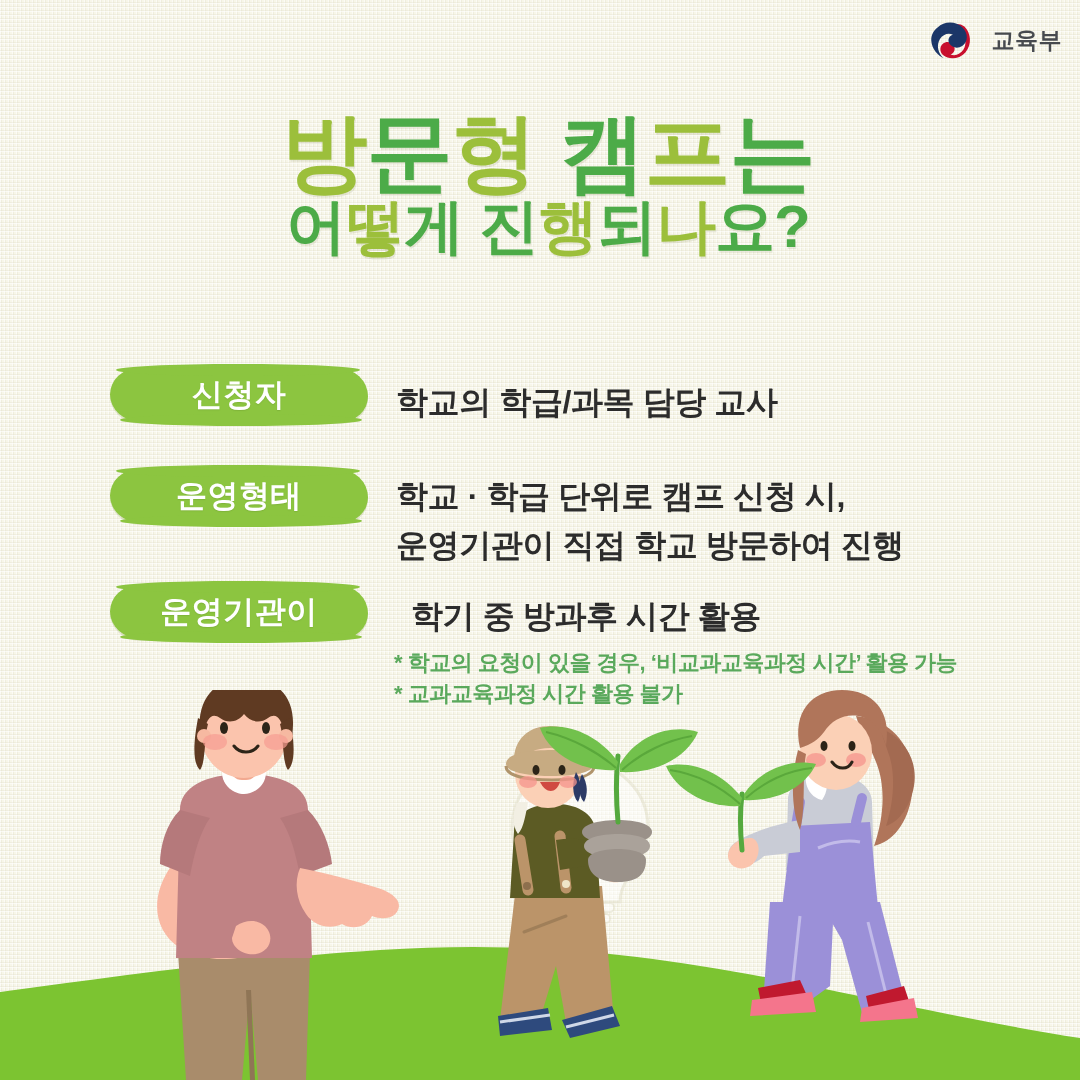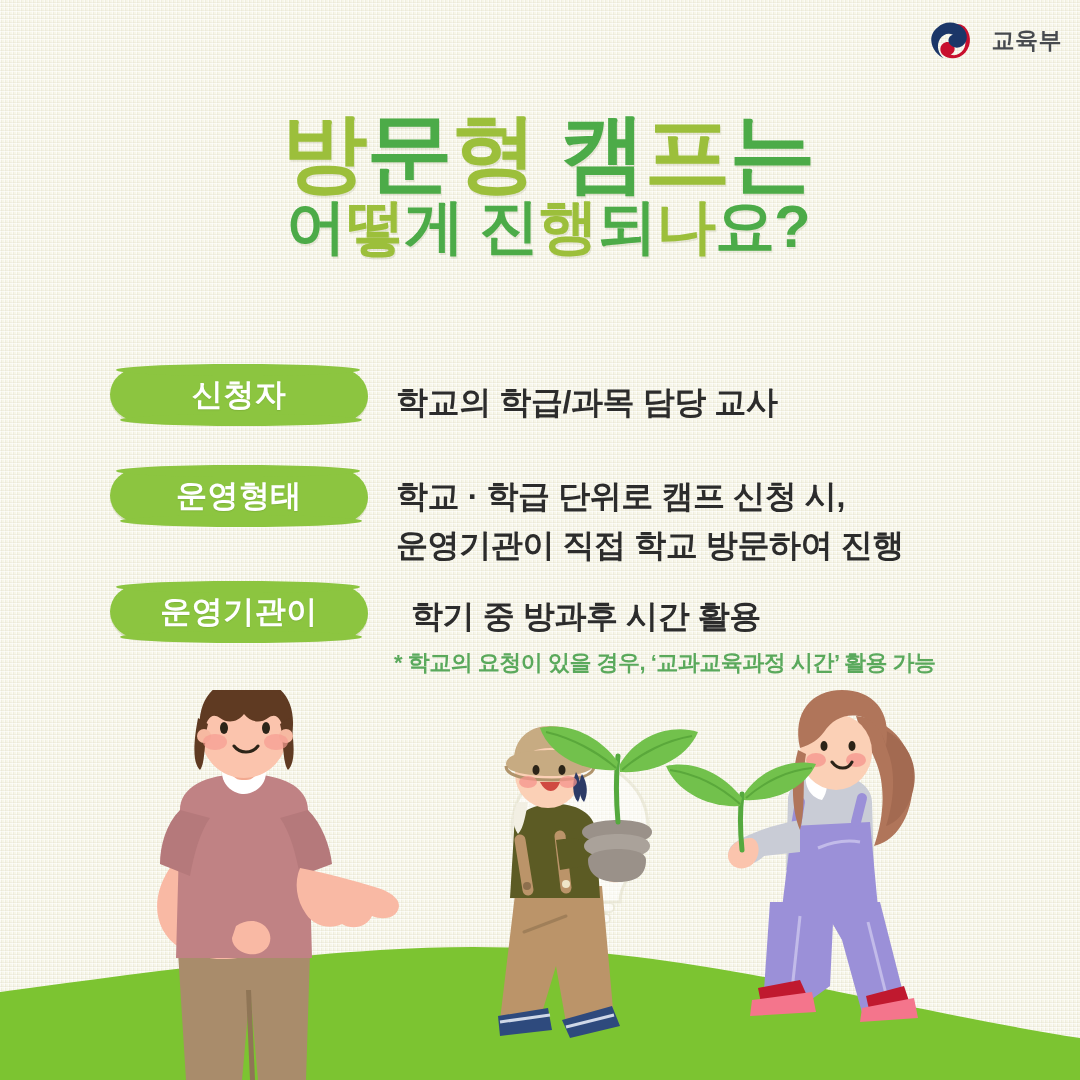--- a/index.html
+++ b/index.html
@@ -109,21 +109,22 @@
     <div class="body-text" style="top:7px;">학교 · 학급 단위로 캠프 신청 시,
 운영기관이 직접 학교 방문하여 진행</div>
   </div>
 
   <div class="row" style="top:585px;height:130px;">
     <div class="pill" style="top:0;">
       <span class="pill-label">운영기관이</span>
     </div>
     <div class="body-text" style="top:7px;margin-left:15px;">학기 중 방과후 시간 활용</div>
     <div class="notes" style="top:62px;">
-      <span class="note-line">* 학교의 요청이 있을 경우, ‘교과교육과정 시간’ 활용 가능</span>
+      <span class="note-line">* 학교의 요청이 있을 경우, ‘비교과교육과정 시간’ 활용 가능</span>
+      <span class="note-line">* 교과교육과정 시간 활용 불가</span>
     </div>
   </div>
 
   <svg id="illus" viewBox="0 0 1080 390">
 
     <g opacity="0.5">
       <path d="M580,72 C619,72 648,101 648,138 C648,162 636,176 628,188 C622,197 620,205 620,212 L540,212 C540,205 538,197 532,188 C524,176 512,162 512,138 C512,101 541,72 580,72 Z" fill="#ffffff" stroke="#e3e0cc" stroke-width="3"></path>
       <rect x="546" y="213" width="68" height="9" rx="4" fill="#ffffff" stroke="#e3e0cc" stroke-width="2"></rect>
       <rect x="550" y="224" width="60" height="9" rx="4" fill="#ffffff" stroke="#e3e0cc" stroke-width="2"></rect>
     </g>

